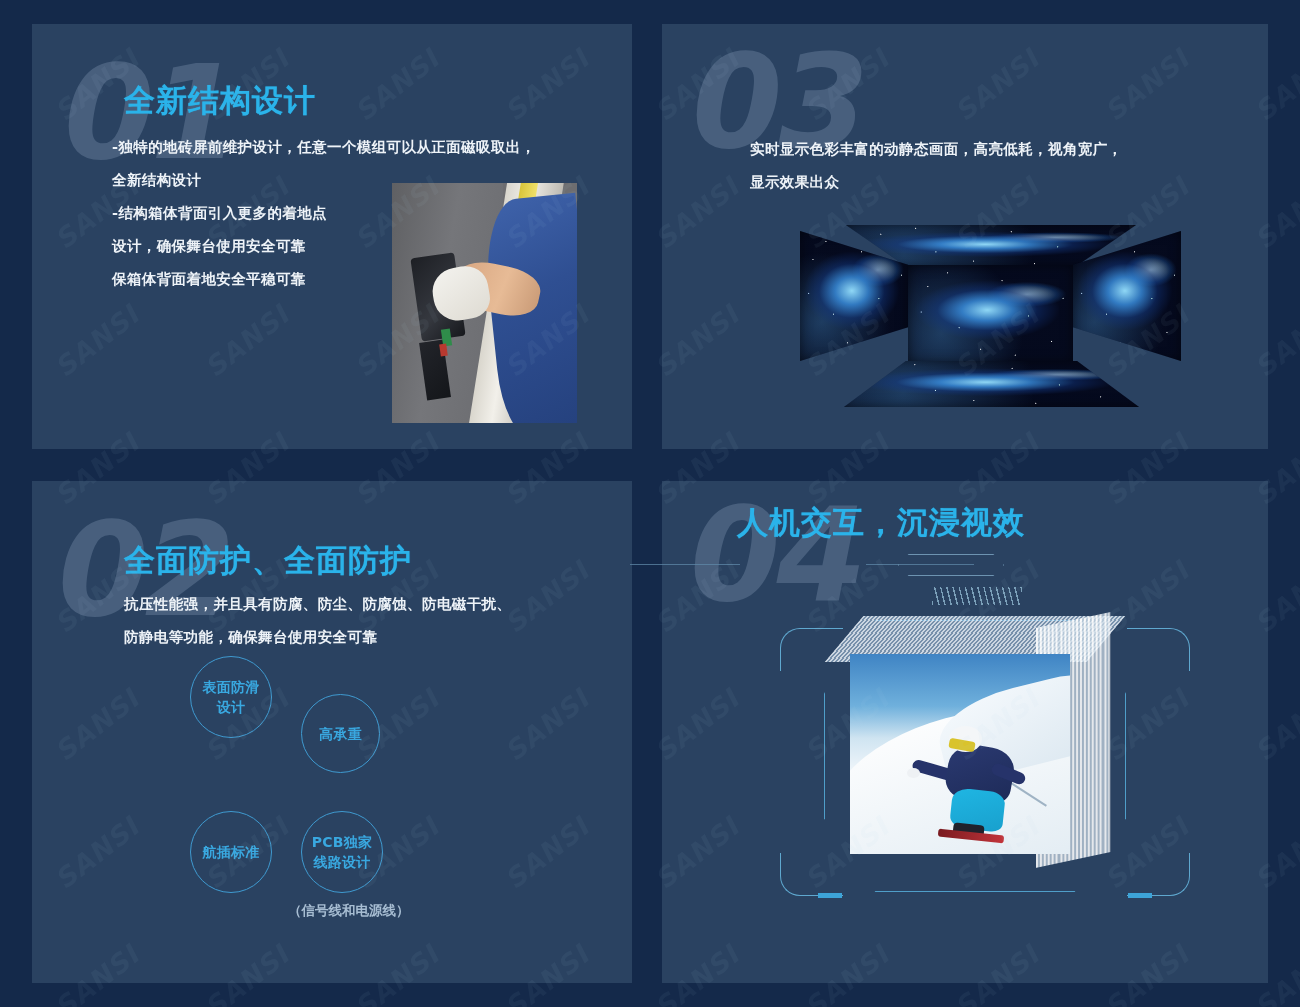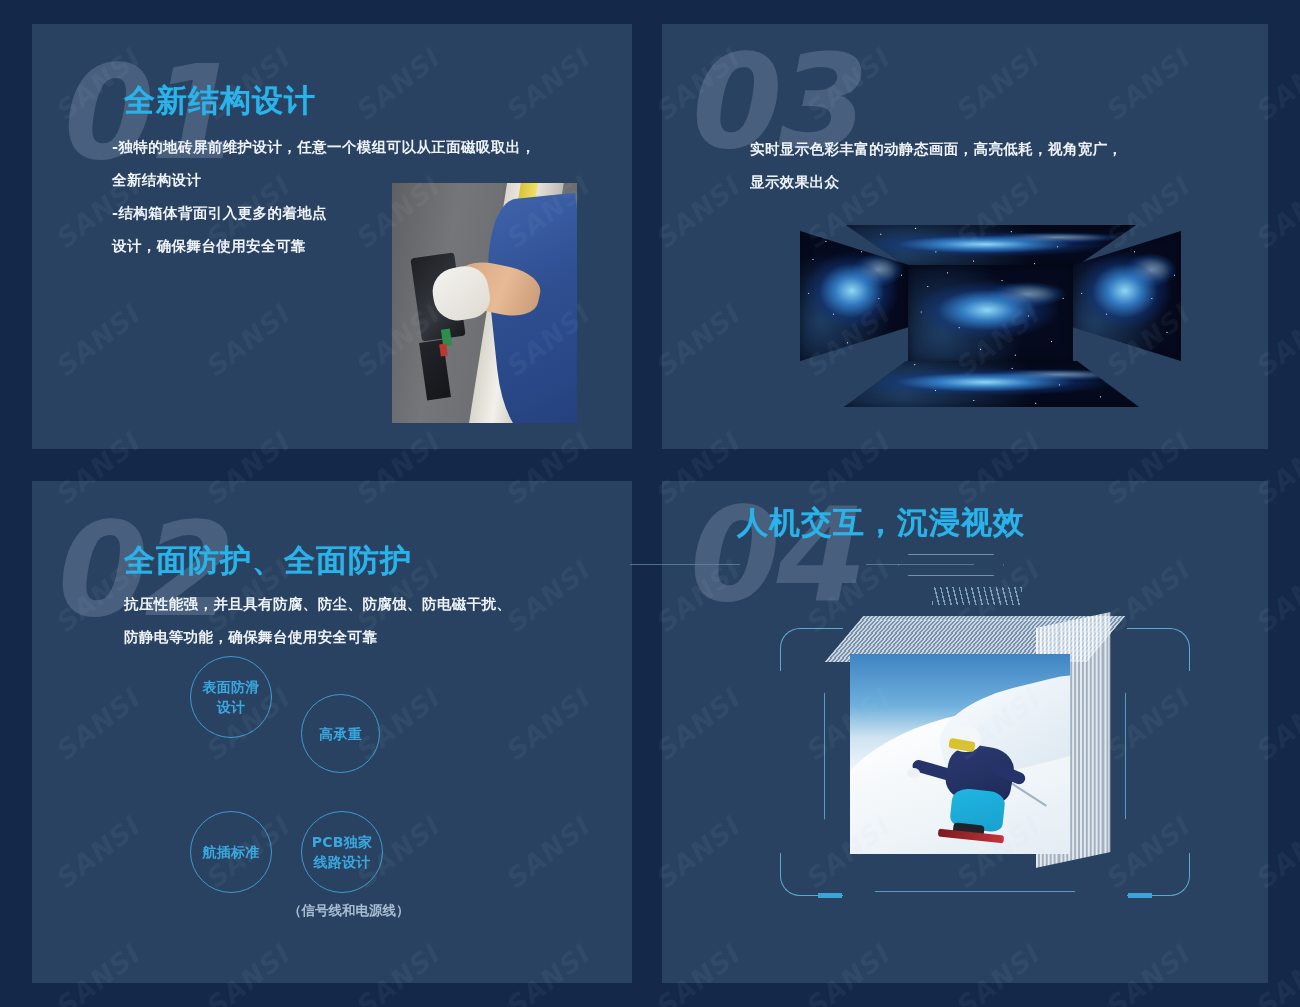--- a/index.html
+++ b/index.html
@@ -284,20 +284,21 @@
 <div class="board">
 
   <div class="panel" id="p1"></div>
   <div class="ghost g1">01</div>
   <div class="ttl t1">全新结构设计</div>
   <div class="body-txt bt1">
     <div>-独特的地砖屏前维护设计，任意一个模组可以从正面磁吸取出，</div>
     <div>全新结构设计</div>
     <div>-结构箱体背面引入更多的着地点</div>
     <div>设计，确保舞台使用安全可靠</div>
+    <div>保箱体背面着地安全平稳可靠</div>
   </div>
   <div class="photo1">
     <div class="ph1-wall"></div>
     <div class="ph1-rail"></div>
     <div class="ph1-yellow"></div>
     <div class="ph1-mod"></div>
     <div class="ph1-mod2"></div>
     <div class="ph1-green"></div>
     <div class="ph1-red"></div>
     <div class="ph1-sleeve"></div>

